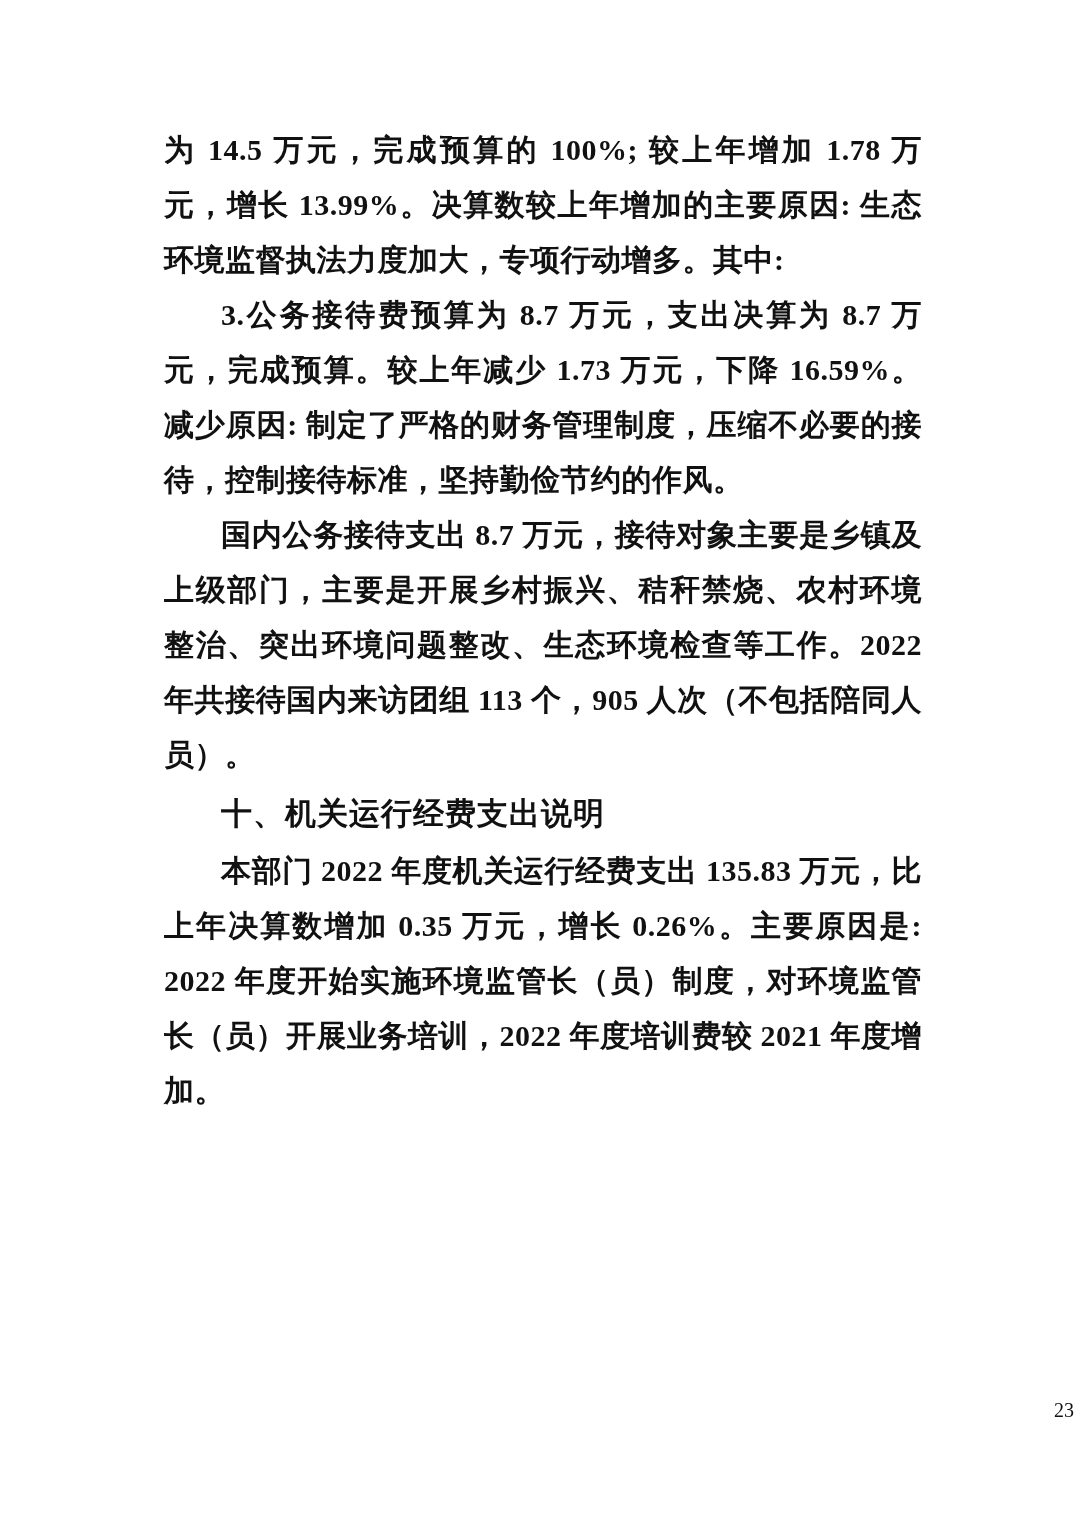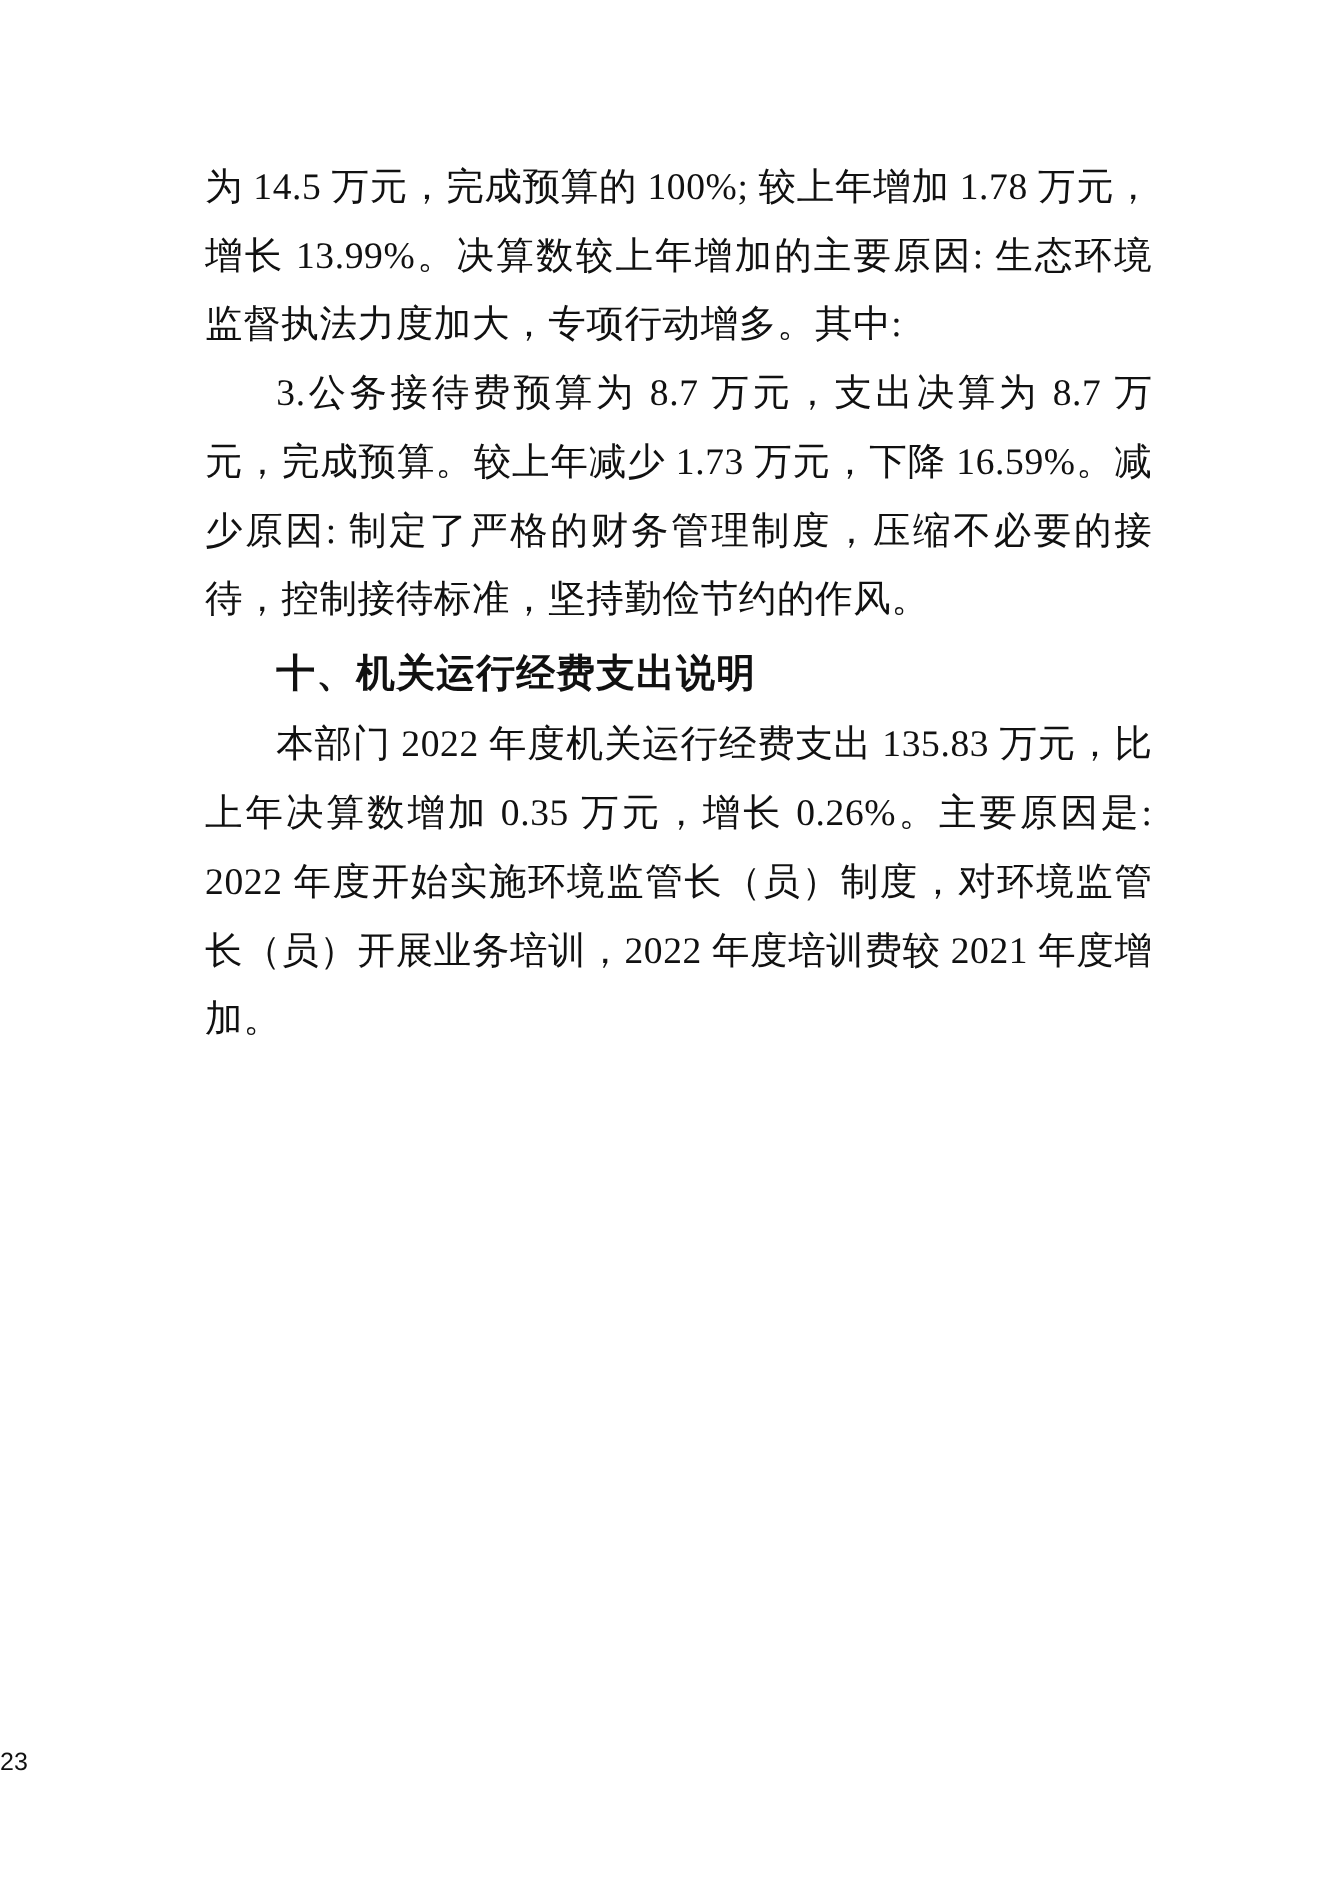--- a/index.html
+++ b/index.html
@@ -23,50 +23,52 @@
   }
   p.body-para {
     margin: 0;
     font-family: "Liberation Serif", "DejaVu Serif", serif;
     font-size: 30px;
     line-height: 55px;
     letter-spacing: 0.5px;
     text-align: justify;
     text-justify: inter-character;
     color: #111111;
+    font-weight: bold;
   }
   p.indent {
     text-indent: 57px;
   }
   h2.section-heading {
     margin: 4px 0 2px 0;
     font-family: "Liberation Sans", "DejaVu Sans", sans-serif;
     font-weight: 700;
     font-size: 31px;
     line-height: 55px;
     letter-spacing: 1px;
     text-indent: 57px;
     color: #111111;
   }
   .page-number {
     position: absolute;
     top: 1398px;
     left: 0;
     width: 100%;
-    text-align: left;
-    font-family: Liberation Sans, sans-serif;
+    text-align: right;
+    font-family: Liberation Serif, serif;
     font-size: 20px;
     line-height: 24px;
     color: #111111;
   }
 </style>
 </head>
 <body>
 
 <div class="page">
   <div class="content">
     <p class="body-para">为 14.5 万元，完成预算的 100%; 较上年增加 1.78 万元，增长 13.99%。决算数较上年增加的主要原因: 生态环境监督执法力度加大，专项行动增多。其中:</p>
     <p class="body-para indent">3.公务接待费预算为 8.7 万元，支出决算为 8.7 万元，完成预算。较上年减少 1.73 万元，下降 16.59%。减少原因: 制定了严格的财务管理制度，压缩不必要的接待，控制接待标准，坚持勤俭节约的作风。</p>
+    <p class="body-para indent">国内公务接待支出 8.7 万元，接待对象主要是乡镇及上级部门，主要是开展乡村振兴、秸秆禁烧、农村环境整治、突出环境问题整改、生态环境检查等工作。2022 年共接待国内来访团组 113 个，905 人次（不包括陪同人员）。</p>
     <h2 class="section-heading">十、机关运行经费支出说明</h2>
     <p class="body-para indent">本部门 2022 年度机关运行经费支出 135.83 万元，比上年决算数增加 0.35 万元，增长 0.26%。主要原因是: 2022 年度开始实施环境监管长（员）制度，对环境监管长（员）开展业务培训，2022 年度培训费较 2021 年度增加。</p>
   </div>
   <div class="page-number">23</div>
 </div>
 
 </body></html>

